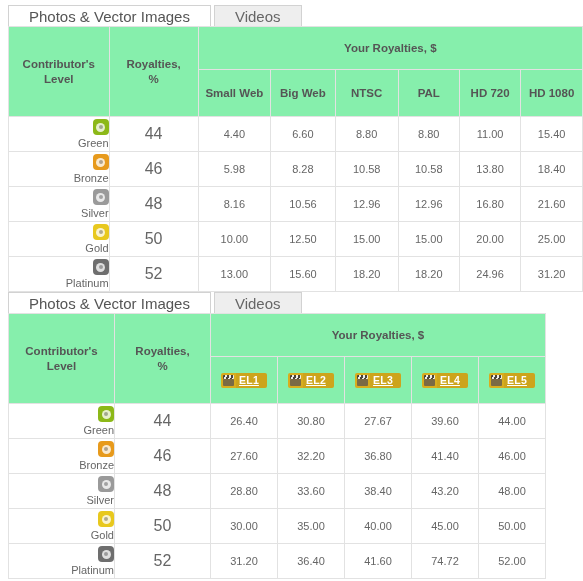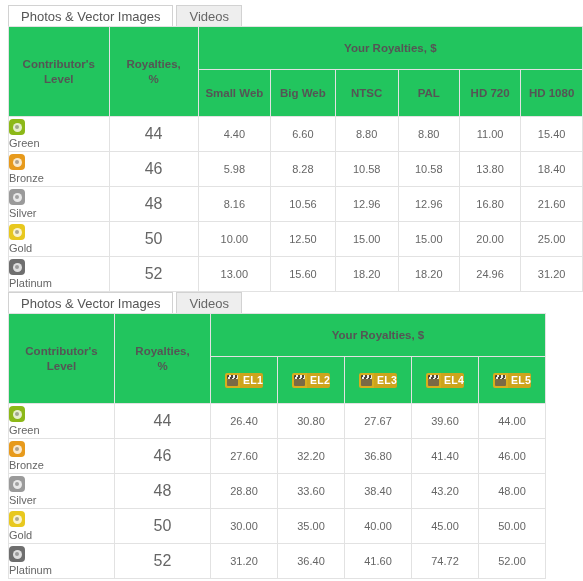--- a/index.html
+++ b/index.html
@@ -27,22 +27,22 @@
   .tab-bar {
     display: flex;
     align-items: flex-end;
     height: 22px;
     margin: 0;
     padding: 0;
   }
   .tab {
     height: 21px;
     line-height: 21px;
-    padding: 0 12px;
-    font-size: 13px;
+    padding: 0 20px;
+    font-size: 15px;
     color: #666666;
     border: 1px solid #d2d2d2;
     border-bottom: none;
     box-sizing: border-box;
     white-space: nowrap;
     cursor: pointer;
     background: #eeeeee;
     margin-right: 3px;
   }
   .tab.active {
@@ -62,21 +62,21 @@
   table.royalty th,
   table.royalty td {
     border: 1px solid #e2e2e2;
     text-align: center;
     vertical-align: middle;
     font-weight: normal;
     color: #666666;
     padding: 0;
   }
   table.royalty thead th {
-    background: #22c55e;
+    background: #86efac;
     color: #555555;
     font-weight: bold;
     font-size: 11.5px;
     padding: 4px 2px;
   }
   th.col-level {
     width: 101px;
     height: 74px;
   }
   th.col-pct {
@@ -118,21 +118,21 @@
 
   .hdr-2line {
     display: block;
     line-height: 15px;
   }
 
   
   .level-wrap {
     display: flex;
     flex-direction: column;
-    align-items: flex-start;
+    align-items: flex-end;
     justify-content: center;
     line-height: 1;
   }
   .level-icon {
     width: 16px;
     height: 16px;
     border-radius: 4px;
     position: relative;
     display: block;
     margin-bottom: 2px;
@@ -198,26 +198,27 @@
     top: 2px;
     width: 11px;
     height: 4px;
     background: repeating-linear-gradient(
       105deg,
       #4a4438 0px, #4a4438 2px,
       #efefe6 2px, #efefe6 4px);
     border-radius: 1px;
   }
   .el-text {
-    padding: 0 0 0 3px;
+    padding: 0 8px 0 3px;
     font-size: 10.5px;
     font-weight: bold;
     color: #ffffff;
     background: #cda41c;
     letter-spacing: 0.2px;
+    text-decoration: underline;
   }
 </style>
 </head>
 <body>
 
 <div class="panel" id="panel-photos">
 
   <div class="tab-bar">
     <div class="tab active">Photos &amp; Vector Images</div>
     <div class="tab">Videos</div>

